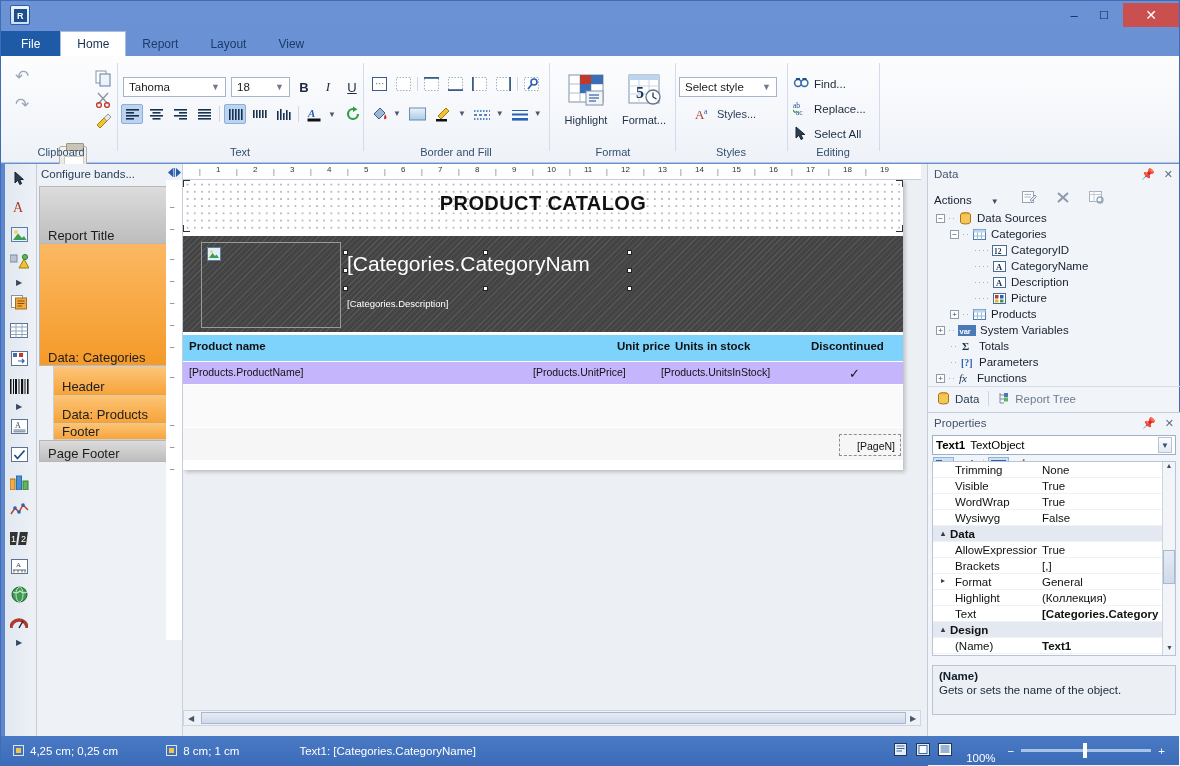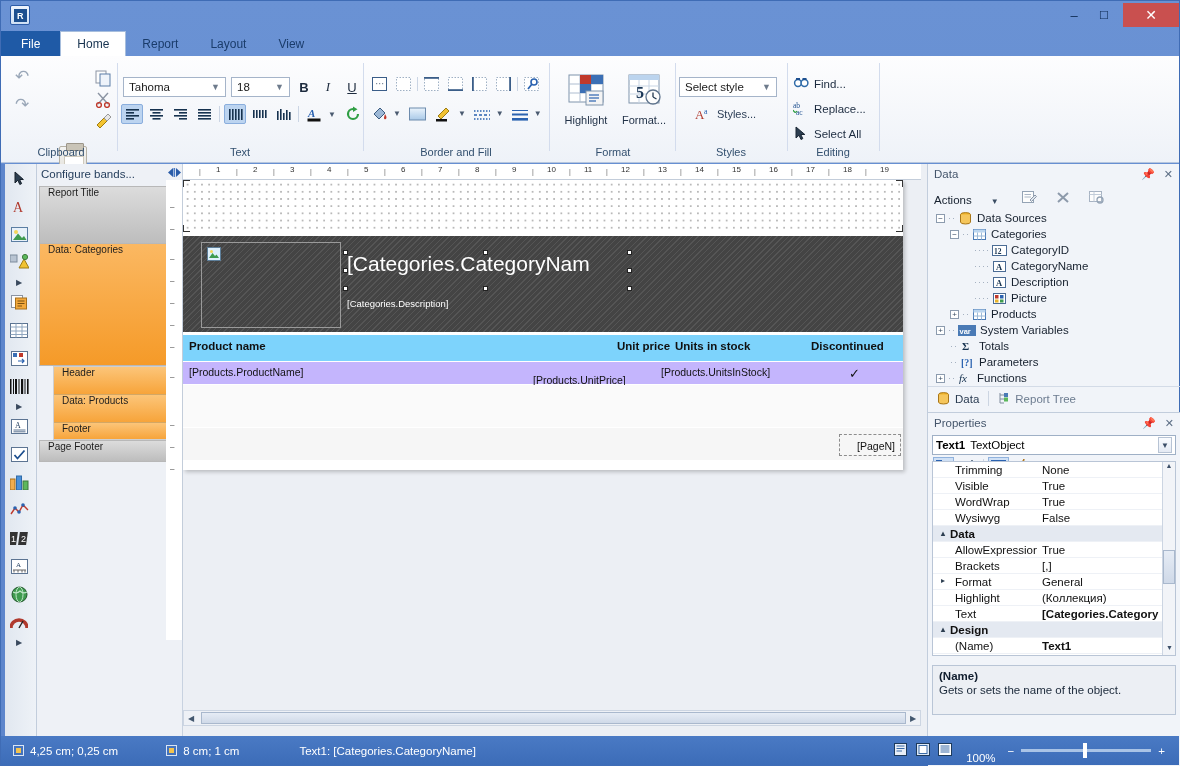--- a/index.html
+++ b/index.html
@@ -83,22 +83,22 @@
   .toolbox .titlestrip { position:absolute; left:0; top:0; width:4px; height:572px; background:#5d86cc; }
   .tool { width:36px; height:28px; display:flex; align-items:center; justify-content:center; }
   .tool-arrow-tiny { height:12px; font-size:8px; color:#3a4a5e; }
 
   
   .bands { position:absolute; left:36px; top:0; width:146px; height:572px; background:#eef1f6;
            border-right:1px solid #c8d2e0; }
   .bands-head { height:20px; display:flex; align-items:center; padding:0 4px;
                 font-size:11.5px; color:#27405e; background:#eef1f6; }
   .bandbox { position:absolute; left:2px; top:22px; width:142px; }
-  .band { border:1px solid #b8b8b8; display:flex; align-items:flex-start; padding-left:8px;
-          font-size:10px; color:#1d1d1d; }
+  .band { border:1px solid #b8b8b8; display:flex; align-items:flex-end; padding-left:8px;
+          font-size:13px; color:#1d1d1d; }
   .band-gray { background:linear-gradient(#dcdcdc,#bdbdbd); height:58px; }
   .band-orange { background:linear-gradient(#fbb862,#f59a28); height:122px; }
   .band-sub { background:linear-gradient(#fcc579,#f7a43a); }
   .subwrap { margin-left:14px; width:128px; border:1px solid #cfcfcf; }
 
   
   .ruler-h { position:absolute; left:182px; top:0; width:738px; height:16px;
              background:#fff; border-bottom:1px solid #c3cdda; }
   .ruler-v { position:absolute; left:165px; top:16px; width:17px; height:460px; background:#fff;
              border-right:1px solid #c3cdda; }
@@ -824,20 +824,21 @@
       <span class="rv-dash" style="top:192px">–</span>
       <span class="rv-dash" style="top:240px">–</span>
       <span class="rv-dash" style="top:262px">–</span>
       <span class="rv-dash" style="top:284px">–</span>
     </div>
 
     <div class="canvas-wrap">
       <div class="page">
 
         <div class="band-title dotgrid">
+          <div class="rpt-title">PRODUCT CATALOG</div>
           <div class="corner" style="left:0; top:0; border-right:none; border-bottom:none;"></div>
           <div class="corner" style="right:0; top:0; border-left:none; border-bottom:none;"></div>
           <div class="corner" style="left:0; bottom:0; border-right:none; border-top:none;"></div>
           <div class="corner" style="right:0; bottom:0; border-left:none; border-top:none;"></div>
         </div>
 
         <div class="band-data-cat hatch">
           <div class="pic-obj">
             <div class="pic-ic">
               <svg width="12" height="12" viewBox="0 0 12 12">
@@ -862,21 +863,21 @@
 
         <div class="hdrband dotgrid">
           <div class="colhdr" style="left:6px;">Product name</div>
           <div class="colhdr" style="left:386px;padding-left:48px;">Unit price</div>
           <div class="colhdr" style="left:492px;">Units in stock</div>
           <div class="colhdr" style="left:628px;">Discontinued</div>
         </div>
 
         <div class="databand dotgrid">
           <div class="cellexp" style="left:6px;">[Products.ProductName]</div>
-          <div class="cellexp" style="left:350px;margin-top:8px;">[Products.UnitPrice]</div>
+          <div class="cellexp" style="left:350px;">[Products.UnitPrice]</div>
           <div class="cellexp" style="left:478px;">[Products.UnitsInStock]</div>
           <div class="cellexp" style="left:666px; font-size:13px;">✓</div>
         </div>
 
         <div class="footband dotgrid"></div>
 
         <div class="pagefoot dotgrid">
           <div class="cellexp" style="right:8px; top:12px;">[PageN]</div>
           <div class="dashbox" style="right:2px; top:6px; width:62px; height:22px;"></div>
         </div>

